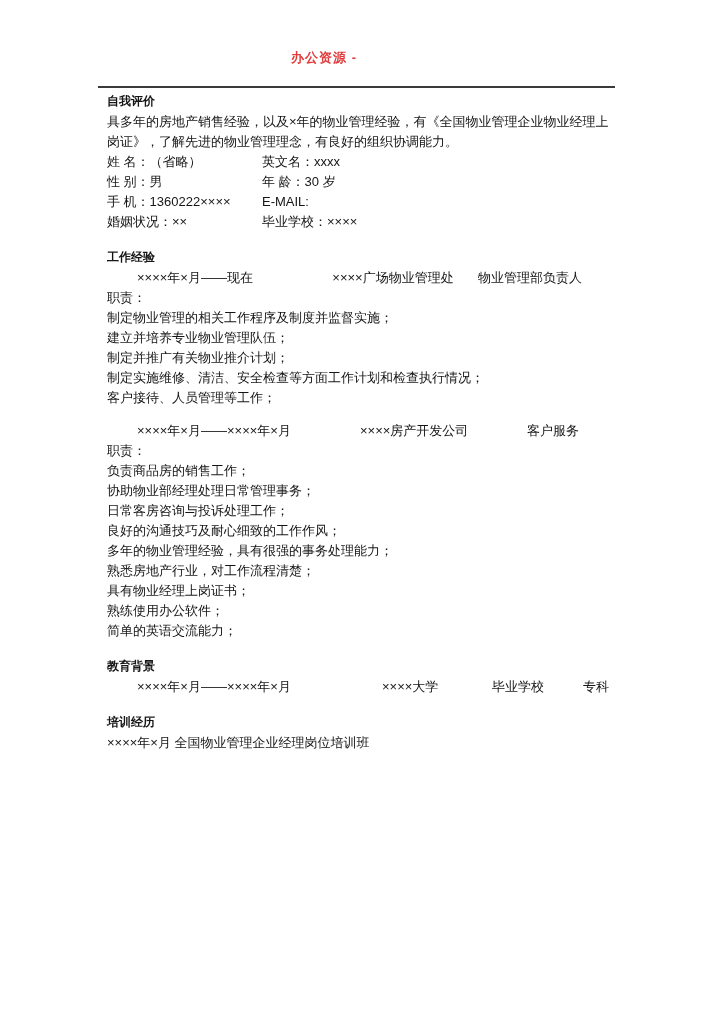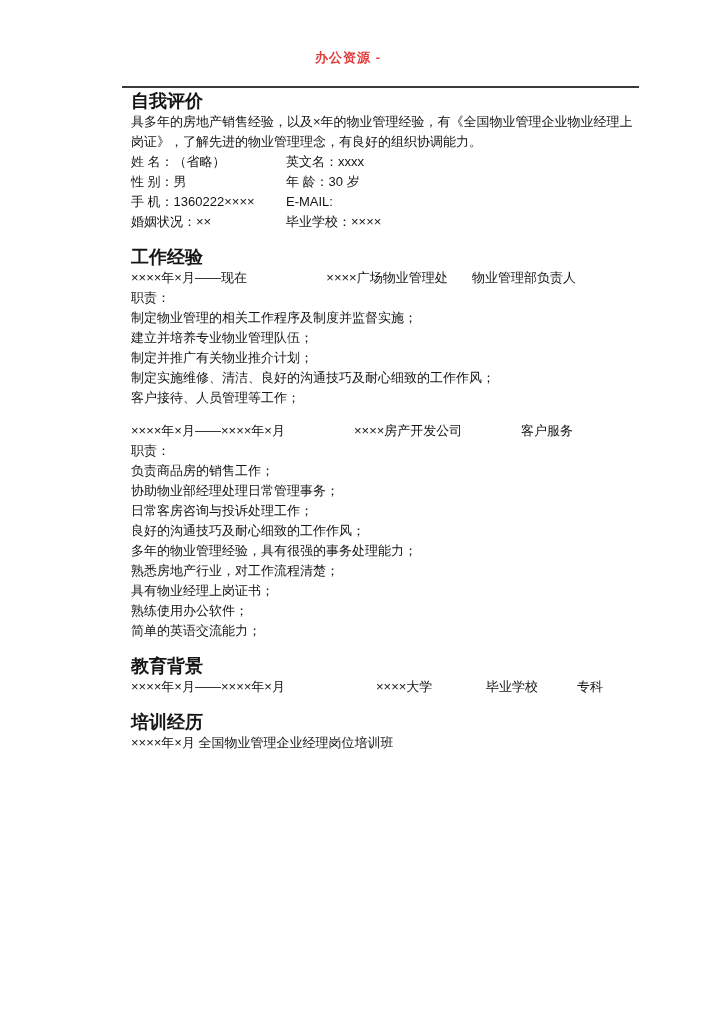--- a/index.html
+++ b/index.html
@@ -3,21 +3,20 @@
 <meta charset="utf-8">
 <style>
   html,body{margin:0;padding:0;background:#ffffff;}
   .page{
     position:relative;
     width:648px;height:1017px;
     background:#ffffff;
     color:#151515;
     font-family:"Liberation Sans", sans-serif;
     overflow:hidden;
-    padding-left:24px;
   }
   .watermark{
     padding-top:49px;
     text-align:center;
     font-size:13px;
     font-weight:bold;
     color:#e03c3c;
     letter-spacing:1px;
   }
   .rule{
@@ -26,29 +25,29 @@
     border-top:2px solid #3a3a3a;
   }
   .content{
     margin-left:107px;
     width:512px;
     font-size:13px;
     line-height:20px;
   }
   .heading{
     font-weight:bold;
-    font-size:18px;
+    font-size:12px;
     margin-top:15px;
     line-height:21px;
   }
   .heading.first{margin-top:3px;}
   .para{width:512px;}
   .pi-row{display:flex;}
   .pi-left{min-width:155px;flex:none;}
-  .hdr-row{display:flex;}
+  .hdr-row{display:flex;margin-left:30px;}
   .hdr-row span{flex:none;}
   .j1 .c1{min-width:171px;}
   .j1 .c2{min-width:170px;text-align:center;}
   .j2 .c1{min-width:223px;}
   .j2 .c2{min-width:167px;}
   .edu .c1{min-width:245px;}
   .edu .c2{min-width:110px;}
   .edu .c3{min-width:91px;}
   .job2{margin-top:13px;}
   .line{white-space:nowrap;}
@@ -94,21 +93,21 @@
       <div>
         <div class="hdr-row j1">
           <span class="c1">××××年×月——现在</span>
           <span class="c2">××××广场物业管理处</span>
           <span>物业管理部负责人</span>
         </div>
         <div class="line">职责：</div>
         <div class="line">制定物业管理的相关工作程序及制度并监督实施；</div>
         <div class="line">建立并培养专业物业管理队伍；</div>
         <div class="line">制定并推广有关物业推介计划；</div>
-        <div class="line">制定实施维修、清洁、良好的沟通技巧及耐心细致的工作作风；</div>
+        <div class="line">制定实施维修、清洁、安全检查等方面工作计划和检查执行情况；</div>
         <div class="line">客户接待、人员管理等工作；</div>
       </div>
 
       <div class="job2">
         <div class="hdr-row j2">
           <span class="c1">××××年×月——××××年×月</span>
           <span class="c2">××××房产开发公司</span>
           <span>客户服务</span>
         </div>
         <div class="line">职责：</div>

